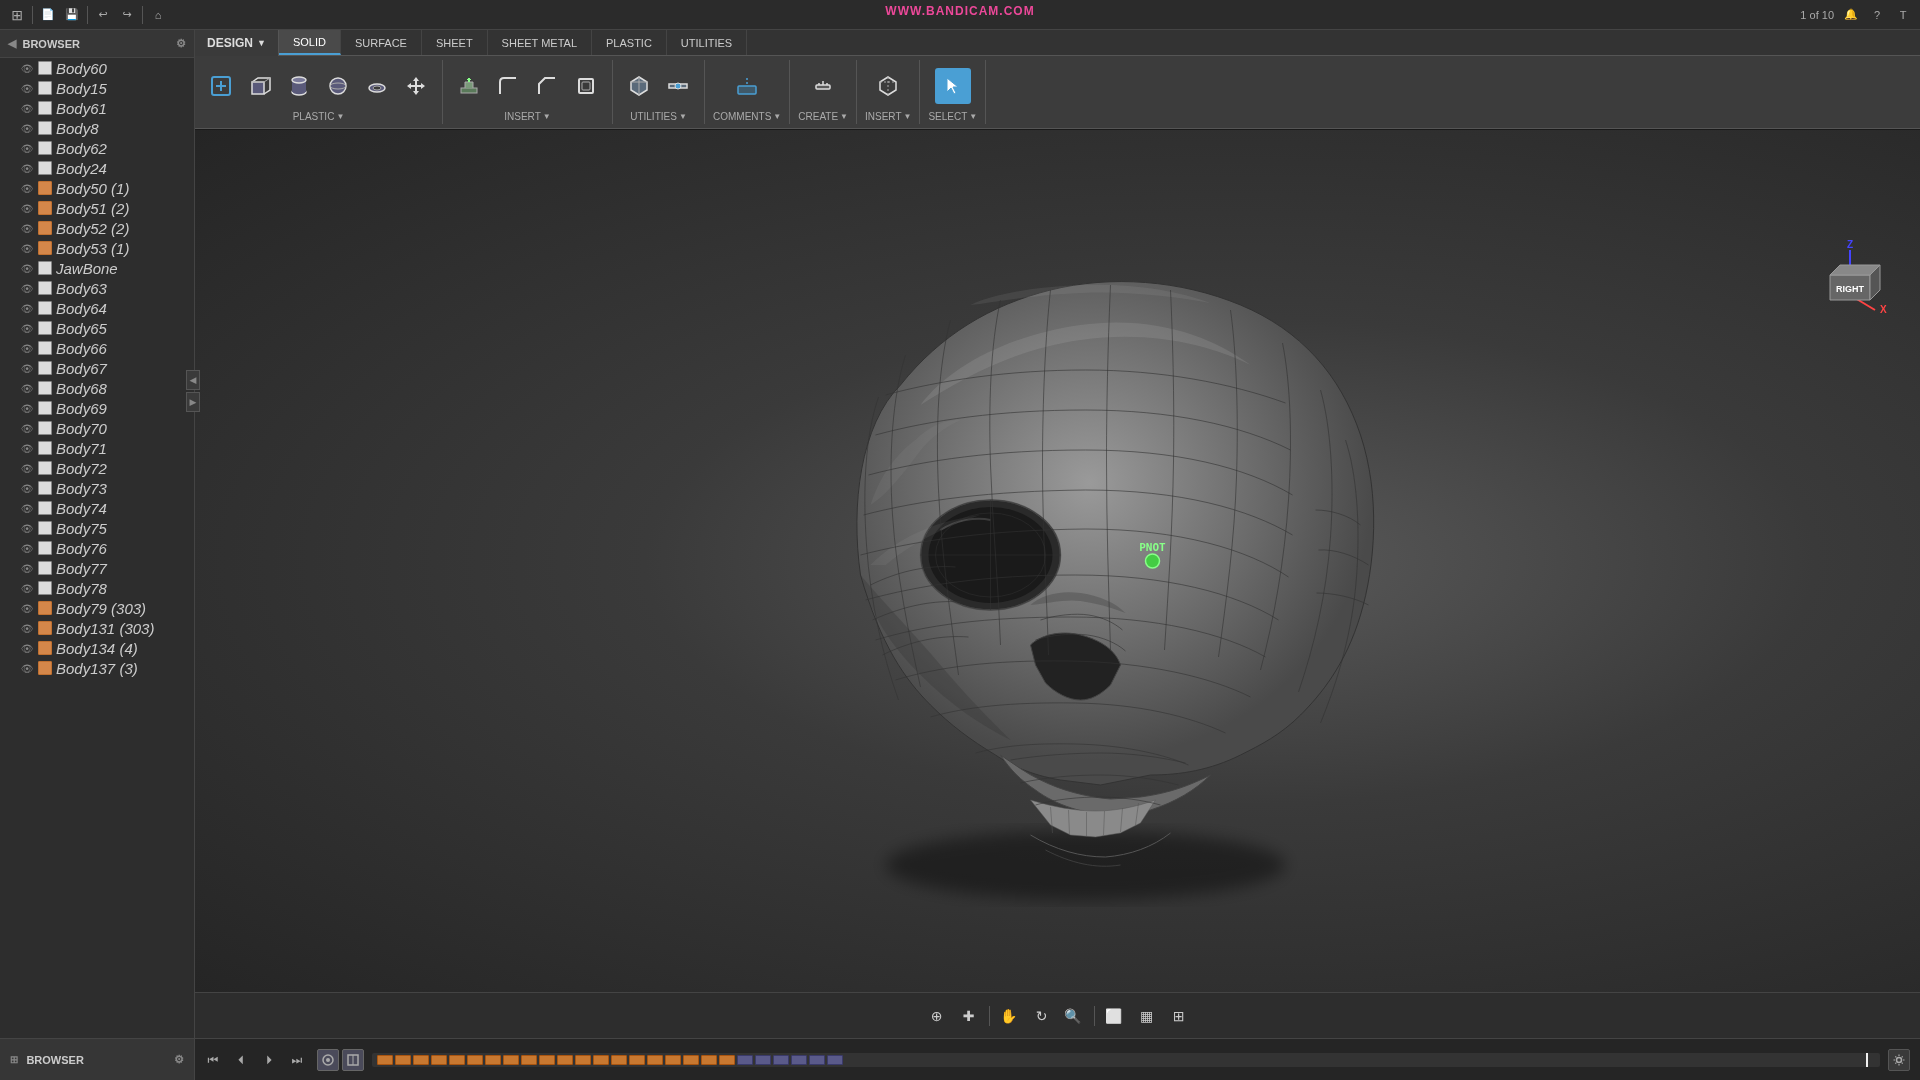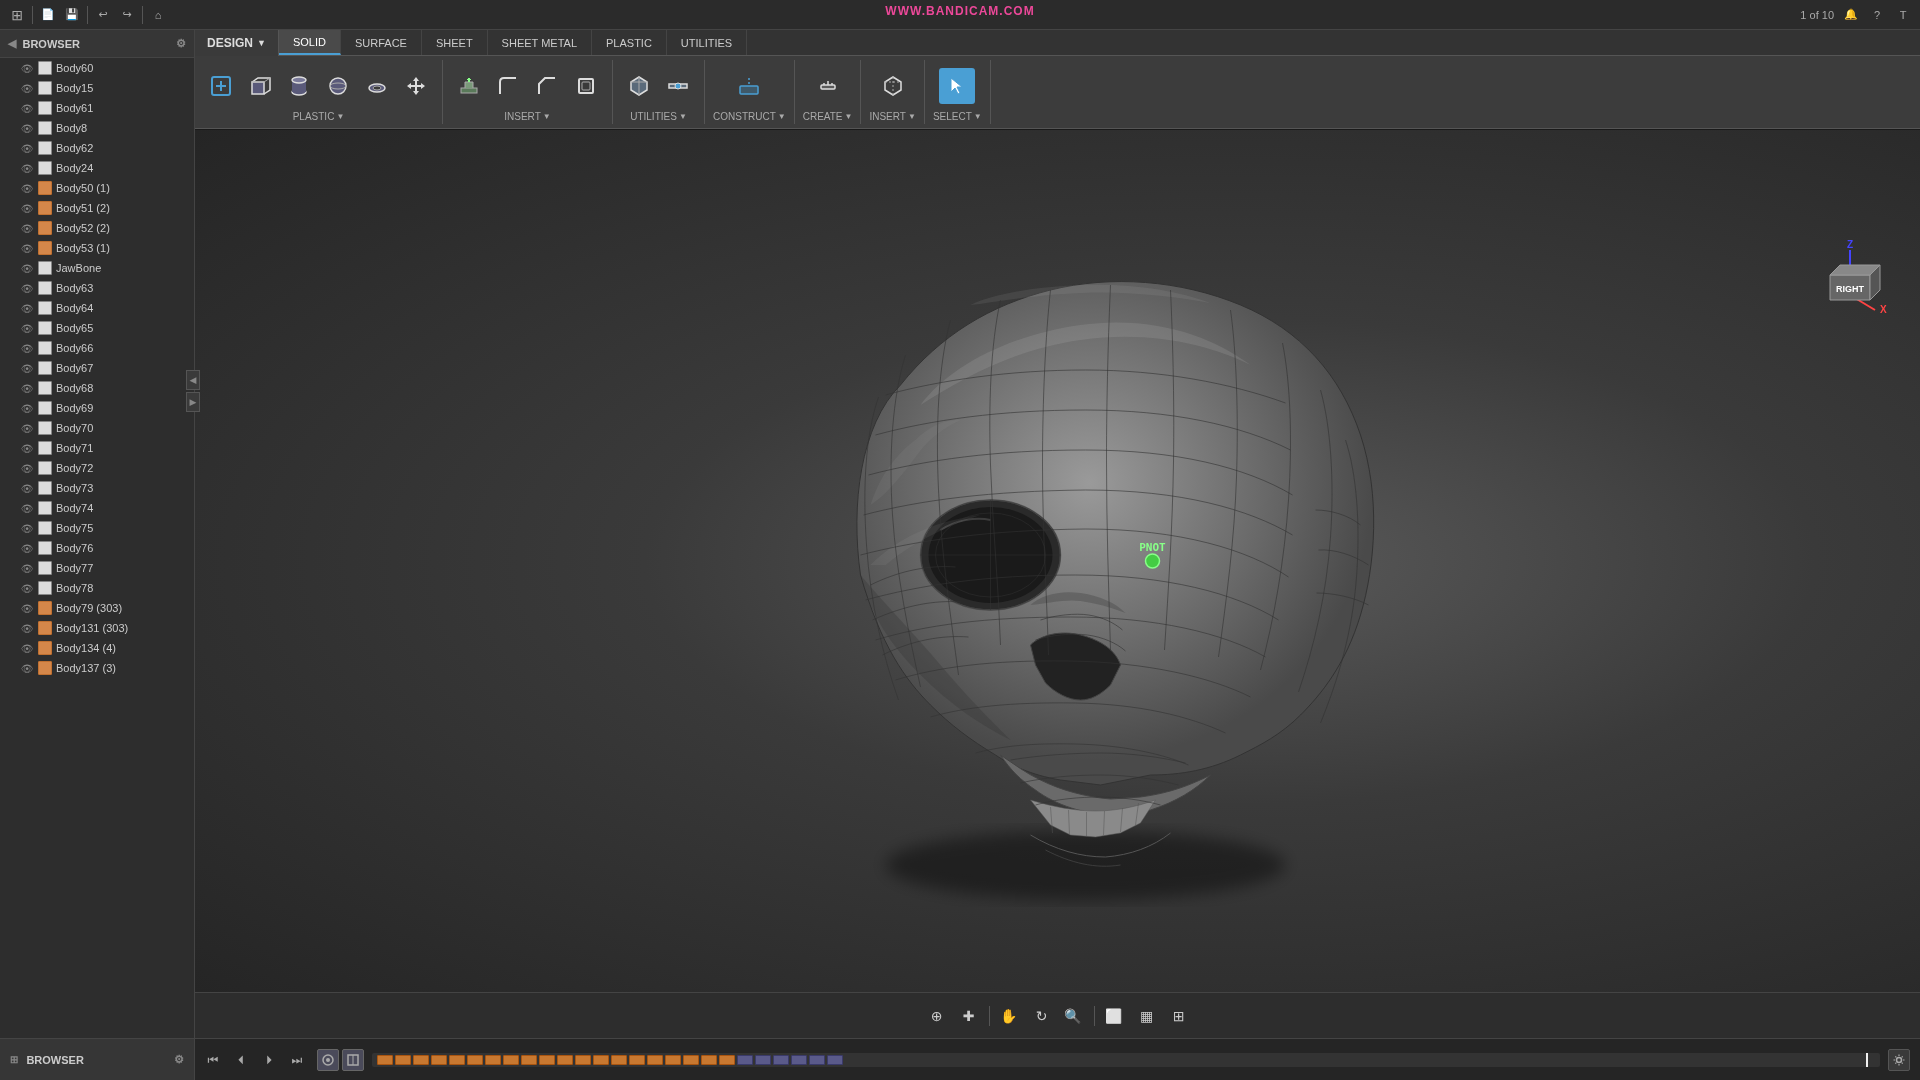--- a/index.html
+++ b/index.html
@@ -189,21 +189,22 @@
       height: 20px;
     }
     .browser-item .eye-icon {
       width: 14px; height: 14px;
       display: flex; align-items: center; justify-content: center;
       font-size: 10px; color: #888;
     }
     .browser-item .item-label {
       flex: 1;
       color: #ccc;
-      font-size: 11px;
+      font-size: 15px;
+      font-style: italic;
     }
 
     #comments-panel {
       height: 42px;
       background: #363636;
       border-top: 1px solid #444;
       display: flex;
       align-items: center;
       padding: 0 10px;
       gap: 8px;
@@ -470,21 +471,21 @@
     <div class="ribbon-group">
       <div class="ribbon-group-icons">
         <button class="ribbon-btn" title="Offset Plane">
           <svg width="24" height="24" viewBox="0 0 24 24" fill="none">
             <rect x="3" y="12" width="18" height="8" fill="rgba(74,159,212,0.3)" stroke="#4a9fd4" stroke-width="1.5" rx="1"></rect>
             <line x1="12" y1="4" x2="12" y2="12" stroke="#4a9fd4" stroke-width="1.5" stroke-dasharray="2,2"></line>
           </svg>
         </button>
       </div>
       <div class="ribbon-group-label">
-        <span>CONSTRUCT</span>
+        <span>COMMENTS</span>
         <span style="font-size:8px;">▼</span>
       </div>
     </div>
 
     <div class="ribbon-group">
       <div class="ribbon-group-icons">
         <button class="ribbon-btn" title="Measure">
           <svg width="24" height="24" viewBox="0 0 24 24" fill="none">
             <rect x="5" y="11" width="14" height="4" fill="#5a5a5a" stroke="#ddd" stroke-width="1.5" rx="1"></rect>
             <line x1="8" y1="9" x2="8" y2="11" stroke="#ddd" stroke-width="1.5"></line>

